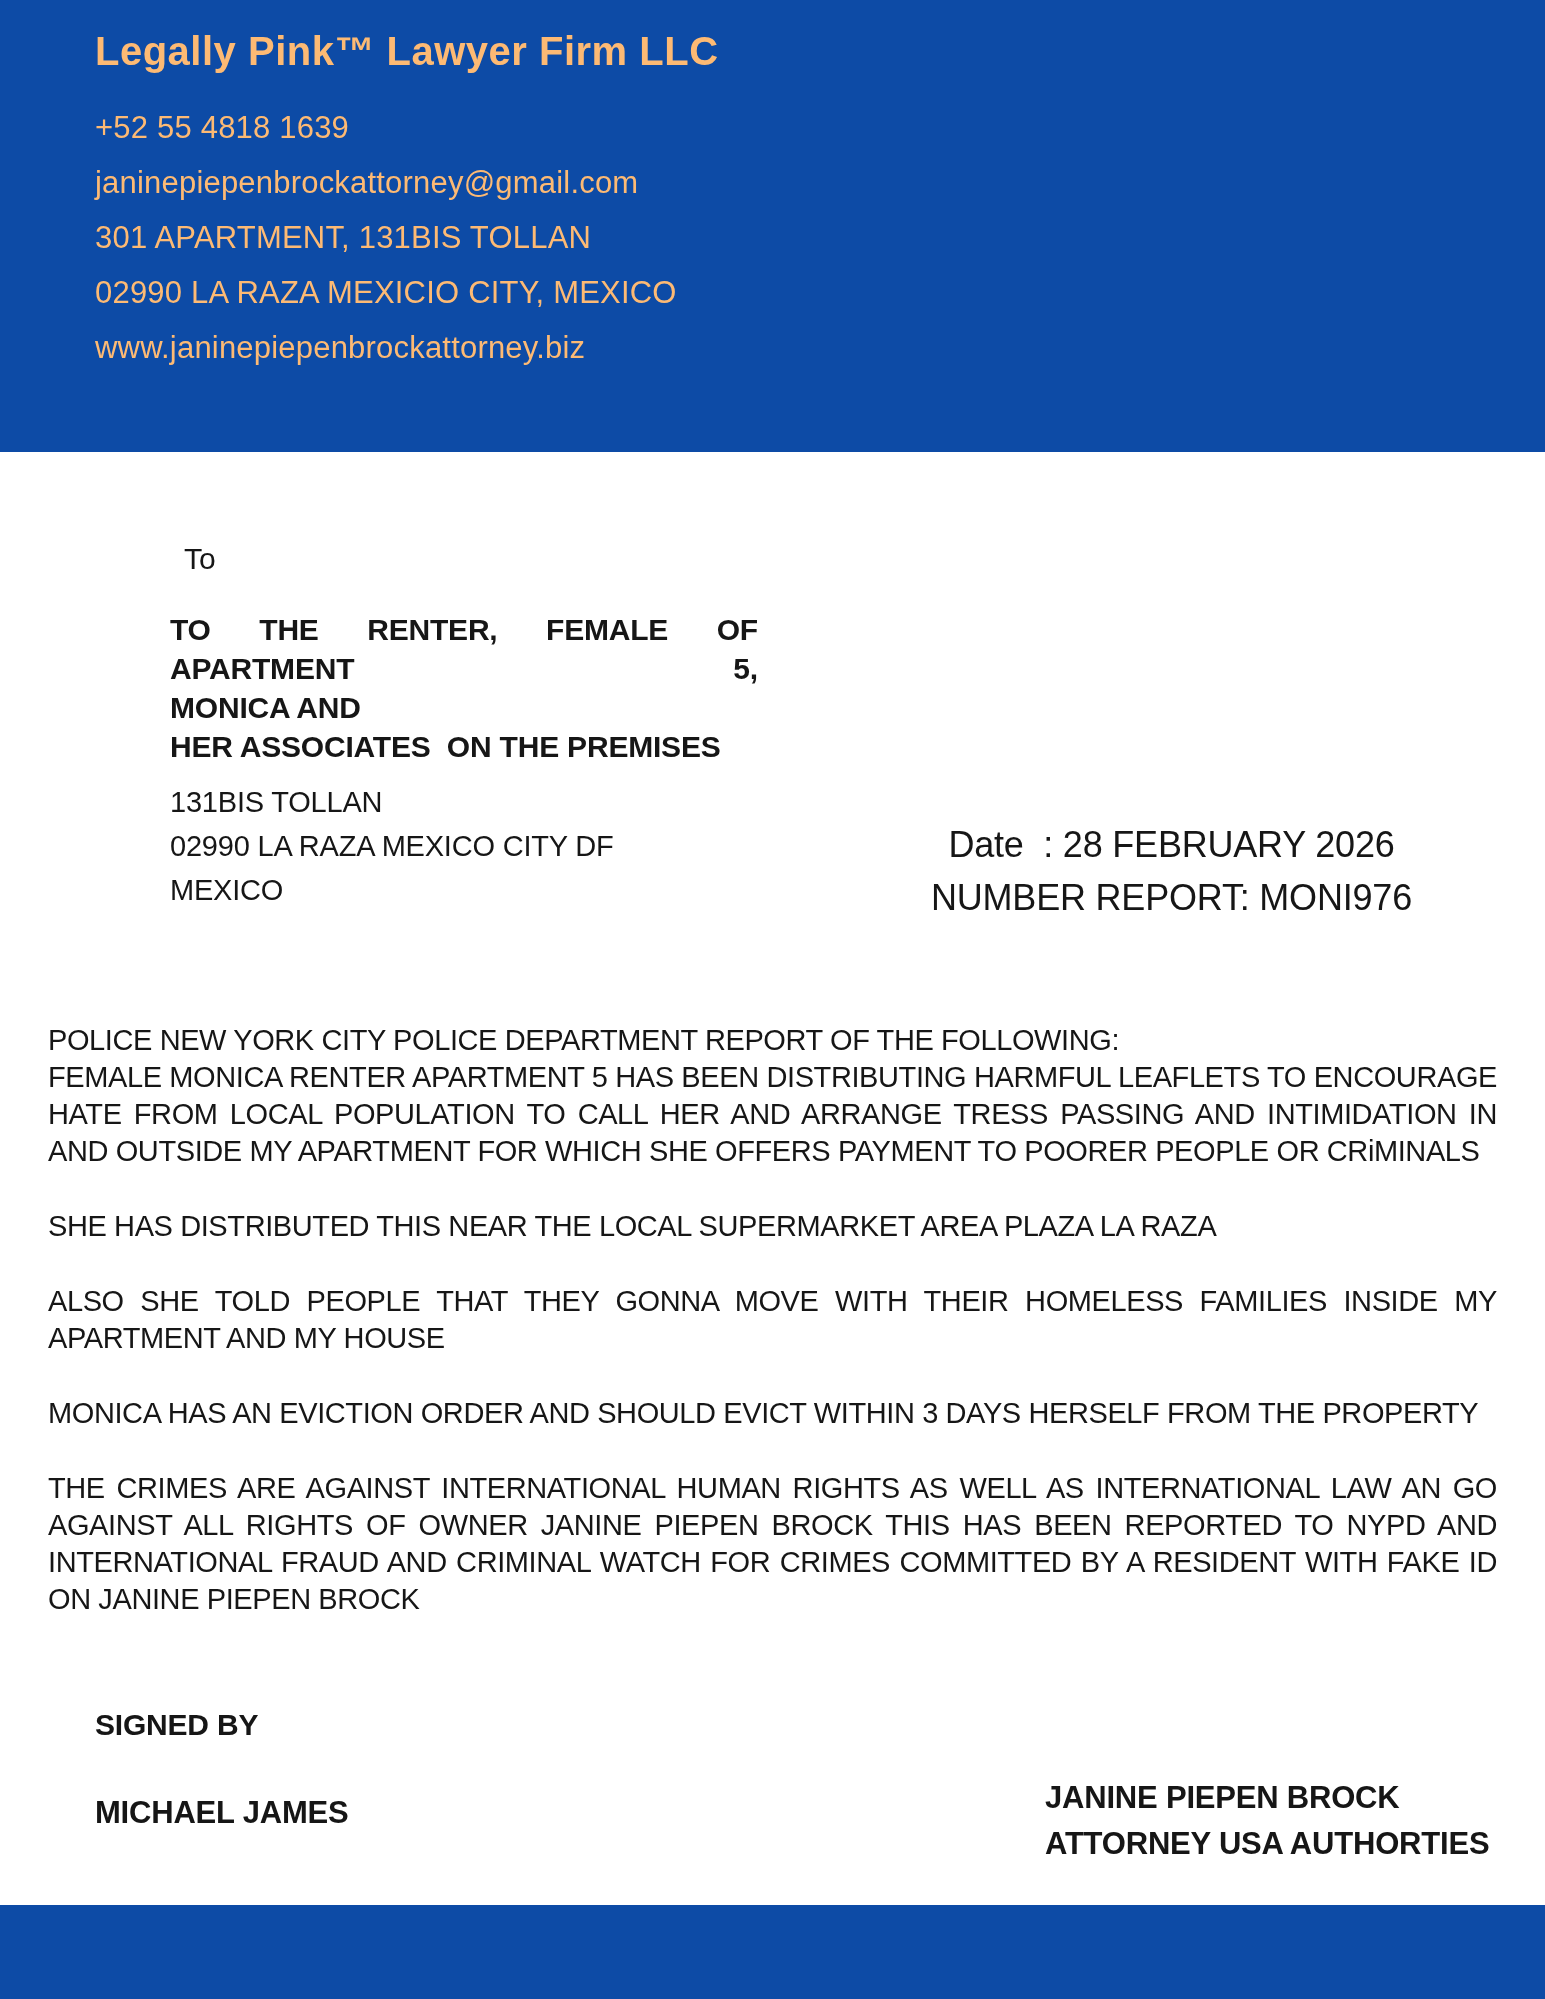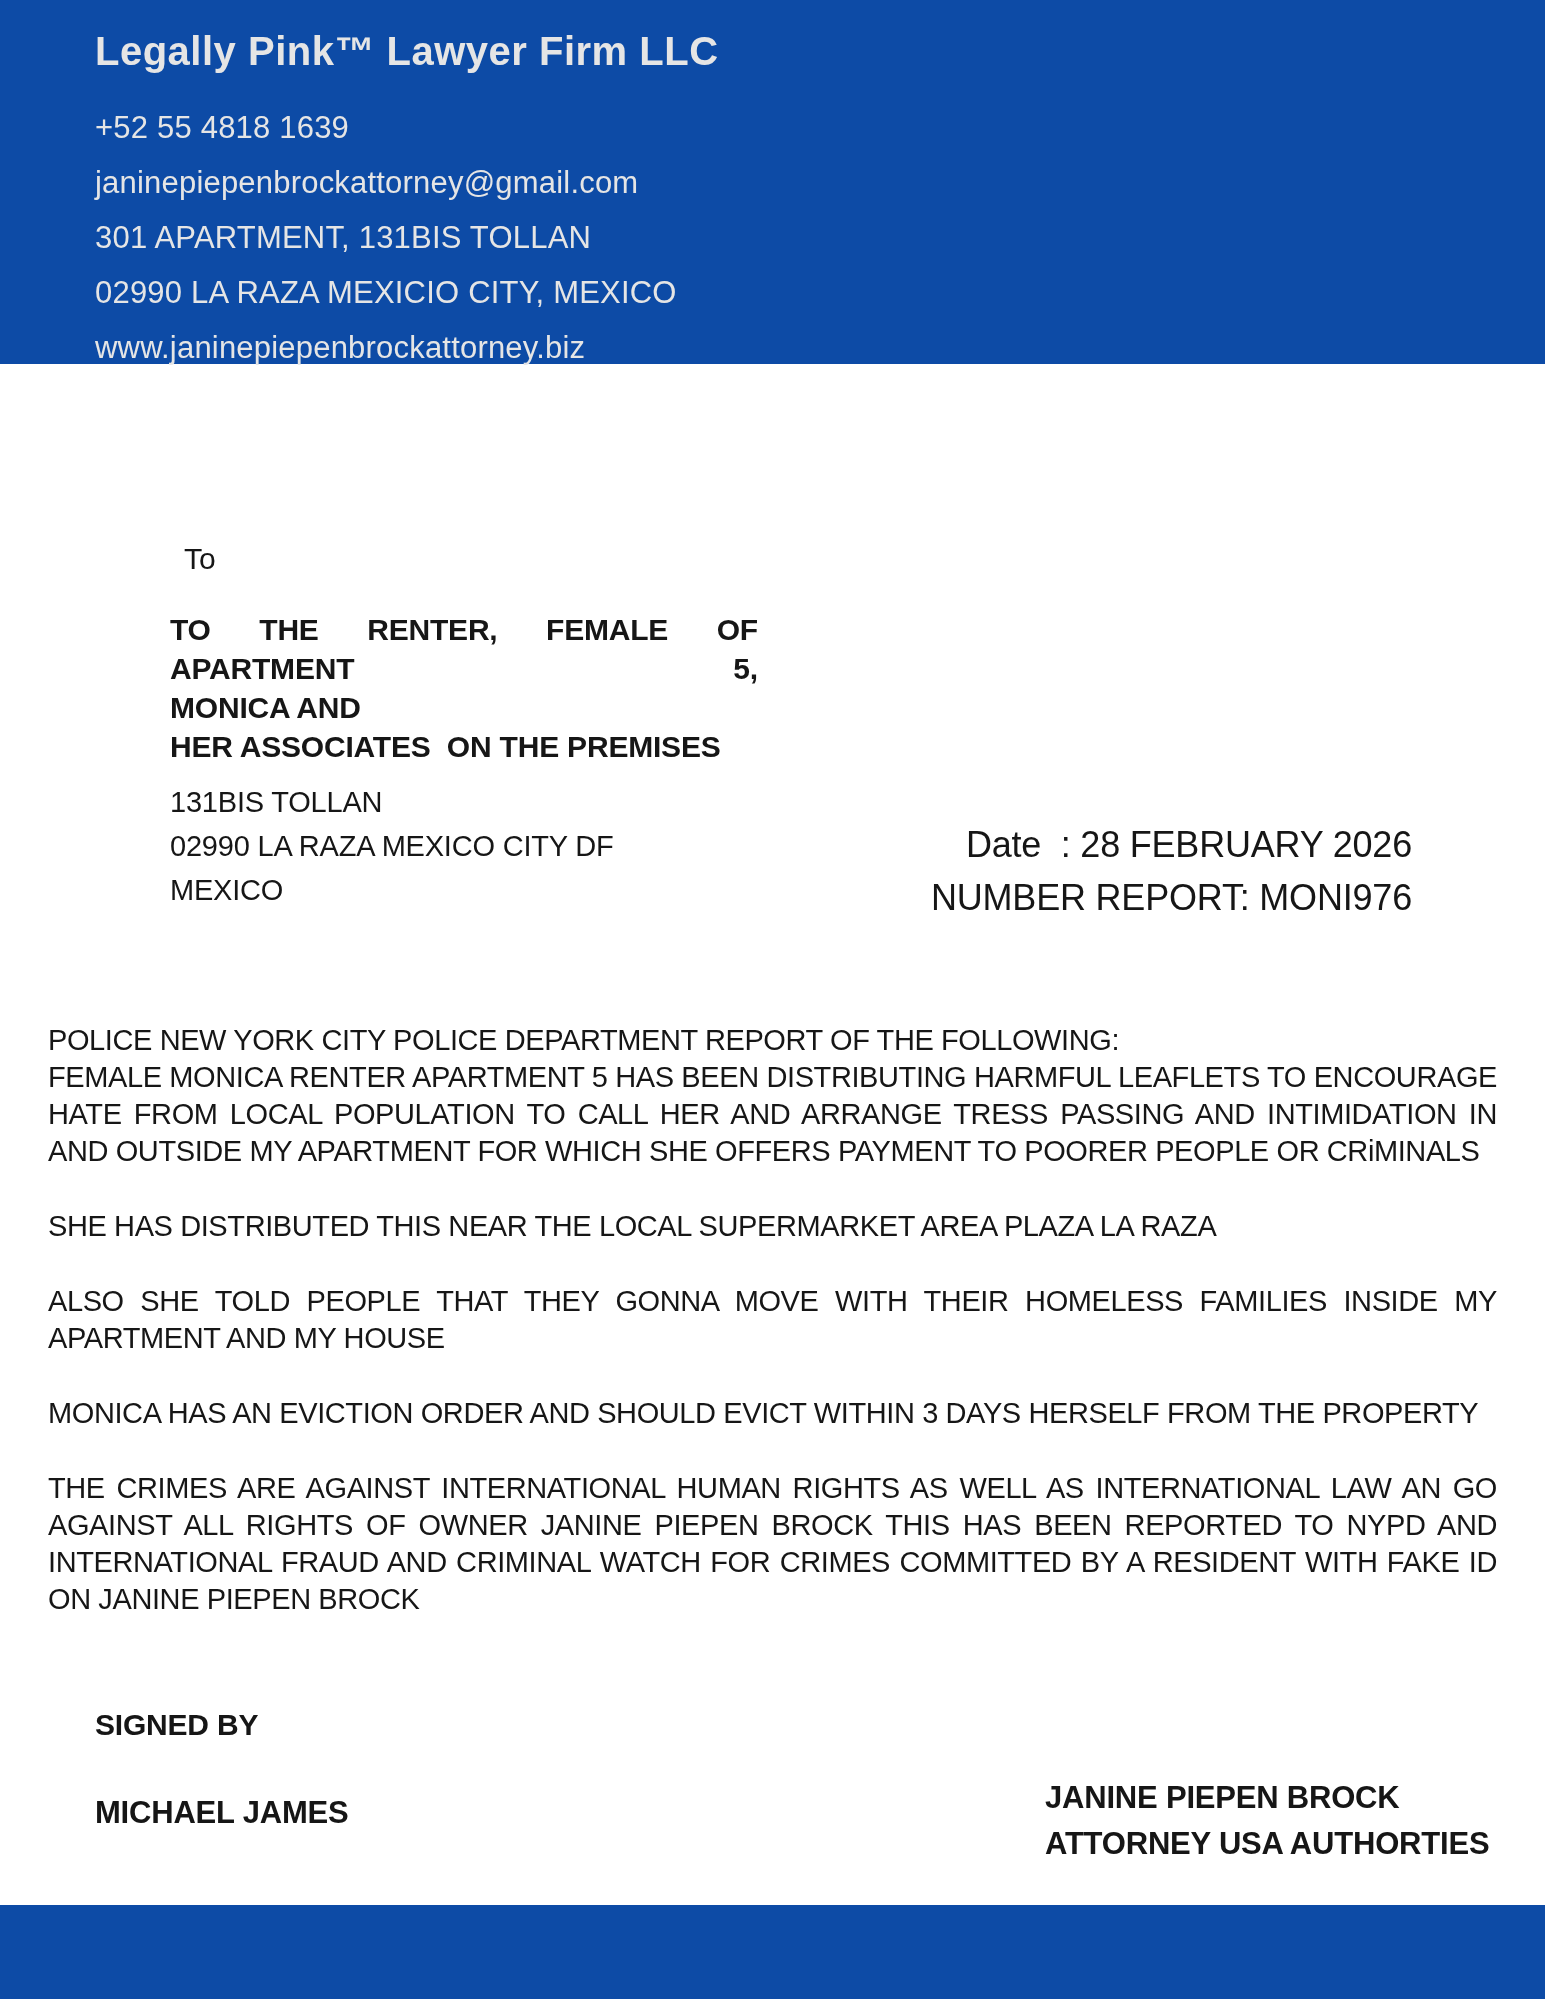--- a/index.html
+++ b/index.html
@@ -12,23 +12,23 @@
     overflow: hidden;
     font-family: "Liberation Sans", sans-serif;
     color: #161616;
   }
   .pre { white-space: pre-wrap; }
 
   
   .letterhead {
     position: absolute;
     top: 0; left: 0; right: 0;
-    height: 364px;
+    height: 452px;
     background: #0d4ba6;
-    color: #e5e5e5;
+    color: #fdba74;
     padding: 26px 0 0 95px;
     box-sizing: border-box;
   }
   .firm-name {
     font-size: 40px;
     font-weight: bold;
     line-height: 50px;
     letter-spacing: 0.5px;
   }
   .attorney-name {
@@ -73,21 +73,21 @@
     font-size: 29px;
     line-height: 44px;
     letter-spacing: -0.2px;
   }
 
   
   .date-block {
     position: absolute;
     top: 818px;
     right: 133px;
-    text-align: right;
+    text-align: center;
     font-size: 36px;
     line-height: 53px;
     letter-spacing: -0.2px;
   }
 
   
   .body-text {
     position: absolute;
     left: 48px;
     right: 48px;

